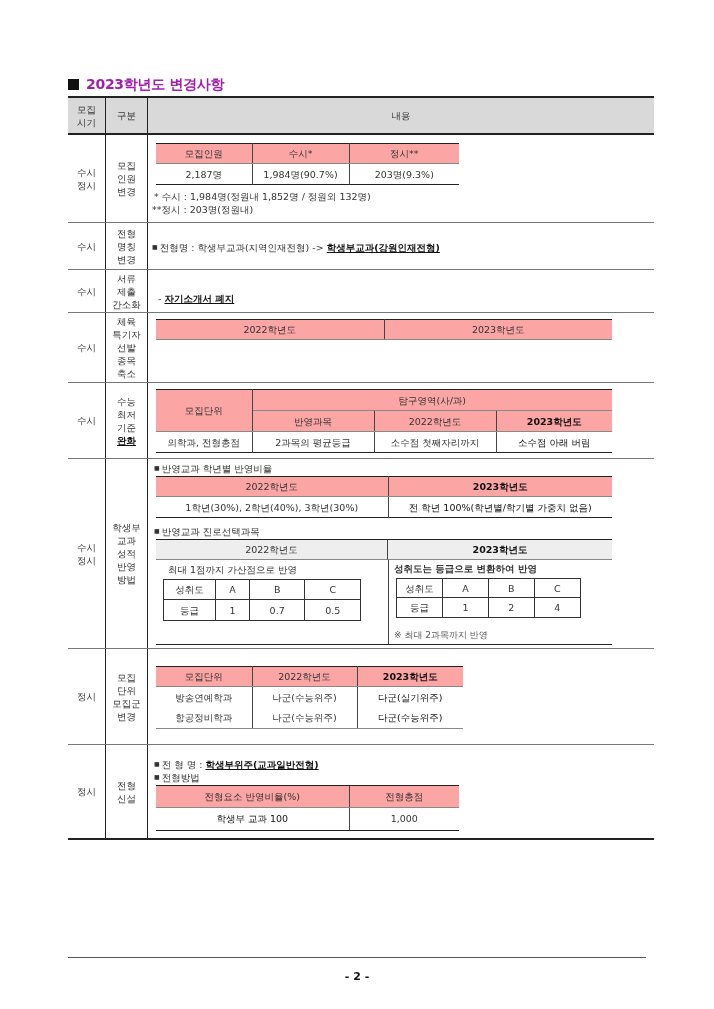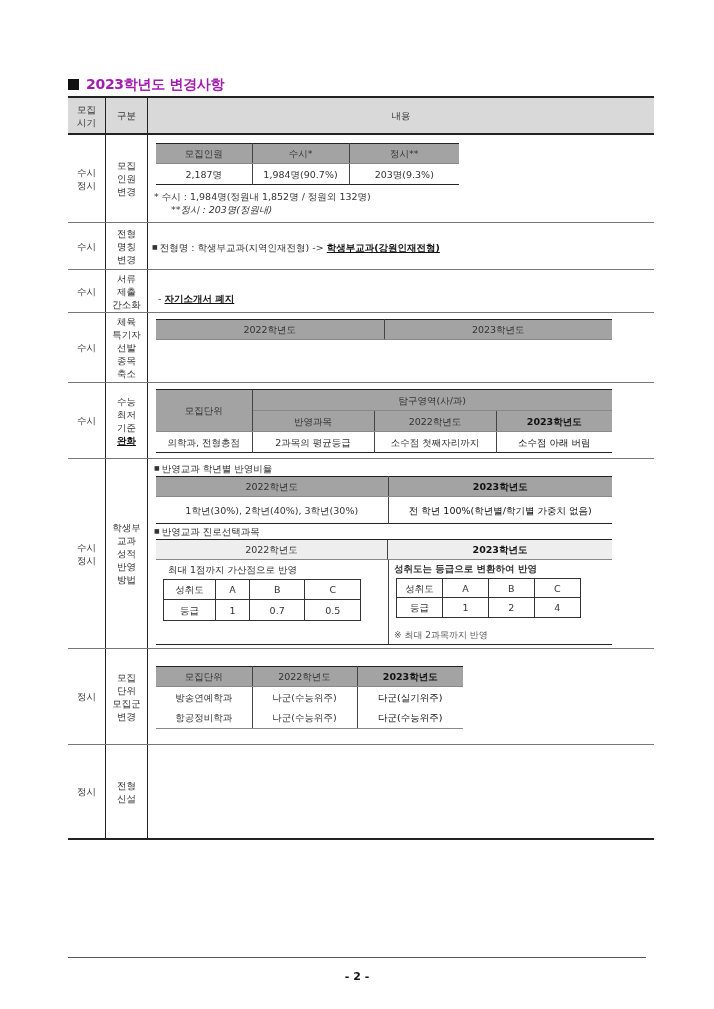--- a/index.html
+++ b/index.html
@@ -14,21 +14,21 @@
   .cell { position: absolute; top: 0; bottom: 0; display: flex; align-items: center; justify-content: center; text-align: center; line-height: 13px; color: #333; }
   .c1 { left: 0; width: 38px; border-right: 1px solid #222; }
   .c2 { left: 38px; width: 42px; border-right: 1px solid #222; }
   .c3 { left: 80px; right: 0; display: block; text-align: left; }
 
   .hdr { top: 0; height: 39px; background: #d9d9d9; border-top: 2px solid #222; border-bottom: 2px solid #222; }
   .hdr .c3 { display: flex; align-items: center; justify-content: center; }
 
   table.it { border-collapse: collapse; position: absolute; font-size: 9.5px; color: #333; }
   table.it td, table.it th { text-align: center; font-weight: normal; padding: 0 3px; }
-  table.it th { background: #a3a3a3; }
+  table.it th { background: #fca5a5; }
   .b { font-weight: bold; color: #111; }
   .u { text-decoration: underline; }
   .note { position: absolute; font-size: 9.5px; line-height: 13px; color: #333; }
   .bullet::before { content: "■"; font-size: 6px; vertical-align: 2px; margin-right: 2px; }
 
   .footer-line { position: absolute; left: 68px; top: 957px; width: 578px; height: 1px; background: #555; }
   .page-num { position: absolute; left: 0; width: 714px; top: 970px; text-align: center; font-weight: bold; font-size: 11px; color: #111; }
 </style>
 </head>
 <body>
@@ -59,21 +59,21 @@
           <th style="border-bottom:1px solid #888;">정시**</th>
         </tr>
         <tr style="height:21px;">
           <td style="border-right:1px solid #444;">2,187명</td>
           <td style="border-right:1px solid #444;">1,984명(90.7%)</td>
           <td>203명(9.3%)</td>
         </tr>
       </tbody>
         </table>
       <div class="note" style="left:6px;top:55px;">* 수시 : 1,984명(정원내 1,852명 / 정원외 132명)</div>
-      <div class="note" style="left:23px;top:68px;font-style:italic;">**정시 : 203명(정원내)</div>
+      <div class="note" style="left:4px;top:68px;">**정시 : 203명(정원내)</div>
     </div>
   </div>
 
   <div class="row" style="top:127px;height:47px;">
     <div class="cell c1" style="white-space:pre-line">수시</div>
     <div class="cell c2" style="white-space:pre-line">전형
 명칭
 변경</div>
     <div class="cell c3">
       <div class="note bullet" style="left:4px;top:17px;"><span>전형명 : 학생부교과(지역인재전형) -&gt;</span> <span class="b u">학생부교과(강원인재전형)</span></div>
@@ -149,21 +149,21 @@
 반영
 방법</div>
     <div class="cell c3">
       <div class="note bullet" style="left:6px;top:2px;"><span>반영교과 학년별 반영비율</span></div>
       <table class="it" style="left:8px;top:17px;width:456px;border-top:1px solid #222;border-bottom:1px solid #222;">
         <tbody>
             <tr style="height:20px;">
           <th style="width:232px;border-right:1px solid #444;border-bottom:1px solid #888;">2022학년도</th>
           <th class="b" style="border-bottom:1px solid #888;font-weight:bold;">2023학년도</th>
         </tr>
-        <tr style="height:27px;">
+        <tr style="height:21px;">
           <td style="border-right:1px solid #444;">1학년(30%), 2학년(40%), 3학년(30%)</td>
           <td class="b">전 학년 100%(학년별/학기별 가중치 없음)</td>
         </tr>
       </tbody>
         </table>
       <div class="note bullet" style="left:6px;top:65px;"><span>반영교과 진로선택과목</span></div>
       <div style="position:absolute;left:8px;top:80px;width:456px;height:106px;border-top:1px solid #222;border-bottom:1px solid #222;">
         <div style="position:absolute;left:0;top:0;width:232px;height:20px;background:#eee;border-bottom:1px solid #888;border-right:1px solid #444;text-align:center;line-height:20px;">2022학년도</div>
         <div class="b" style="position:absolute;left:232px;top:0;right:0;height:20px;background:#eee;border-bottom:1px solid #888;text-align:center;line-height:20px;">2023학년도</div>
         <div style="position:absolute;left:232px;top:20px;bottom:0;width:1px;background:#444;"></div>
@@ -232,17 +232,35 @@
         </tr>
       </tbody>
         </table>
     </div>
   </div>
 
   <div class="row" style="top:649px;height:95px;border-bottom:2px solid #222;">
     <div class="cell c1" style="white-space:pre-line">정시</div>
     <div class="cell c2" style="white-space:pre-line">전형
 신설</div>
+    <div class="cell c3">
+      <div class="note bullet" style="left:6px;top:12px;"><span>전 형 명 : </span><span class="b u">학생부위주(교과일반전형)</span></div>
+      <div class="note bullet" style="left:6px;top:25px;"><span>전형방법</span></div>
+      <div style="position:absolute;left:8px;top:40px;width:303px;border-top:1px solid #222;border-bottom:1px solid #222;">
+        <table class="it" style="position:static;width:100%;">
+          <tbody>
+              <tr style="height:21px;">
+            <th style="width:193px;border-right:1px solid #444;border-bottom:1px solid #888;">전형요소 반영비율(%)</th>
+            <th style="border-bottom:1px solid #888;">전형총점</th>
+          </tr>
+          <tr style="height:23px;">
+            <td class="b" style="border-right:1px solid #444;">학생부 교과 100</td>
+            <td>1,000</td>
+          </tr>
+        </tbody>
+          </table>
+      </div>
+    </div>
   </div>
 </div>
 
 <div class="footer-line"></div>
 <div class="page-num">- 2 -</div>
 
 </body></html>

